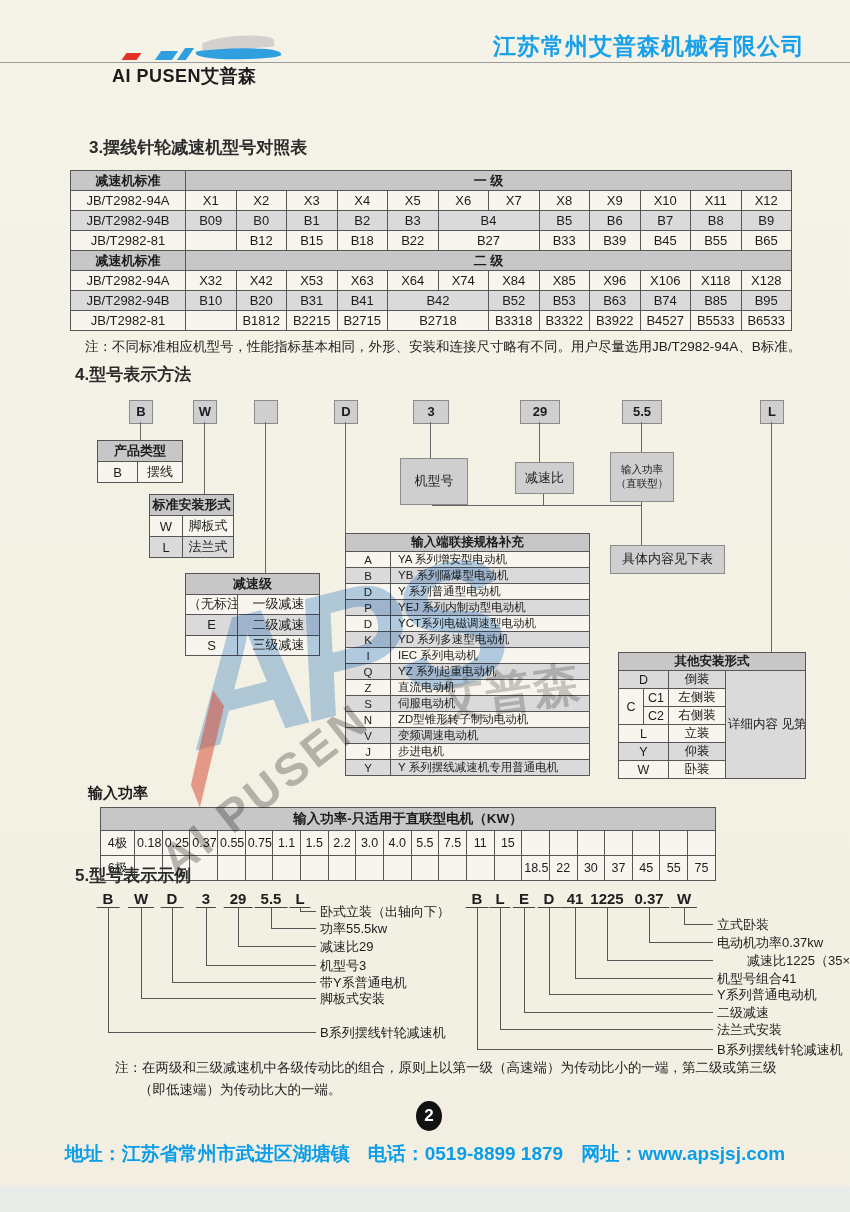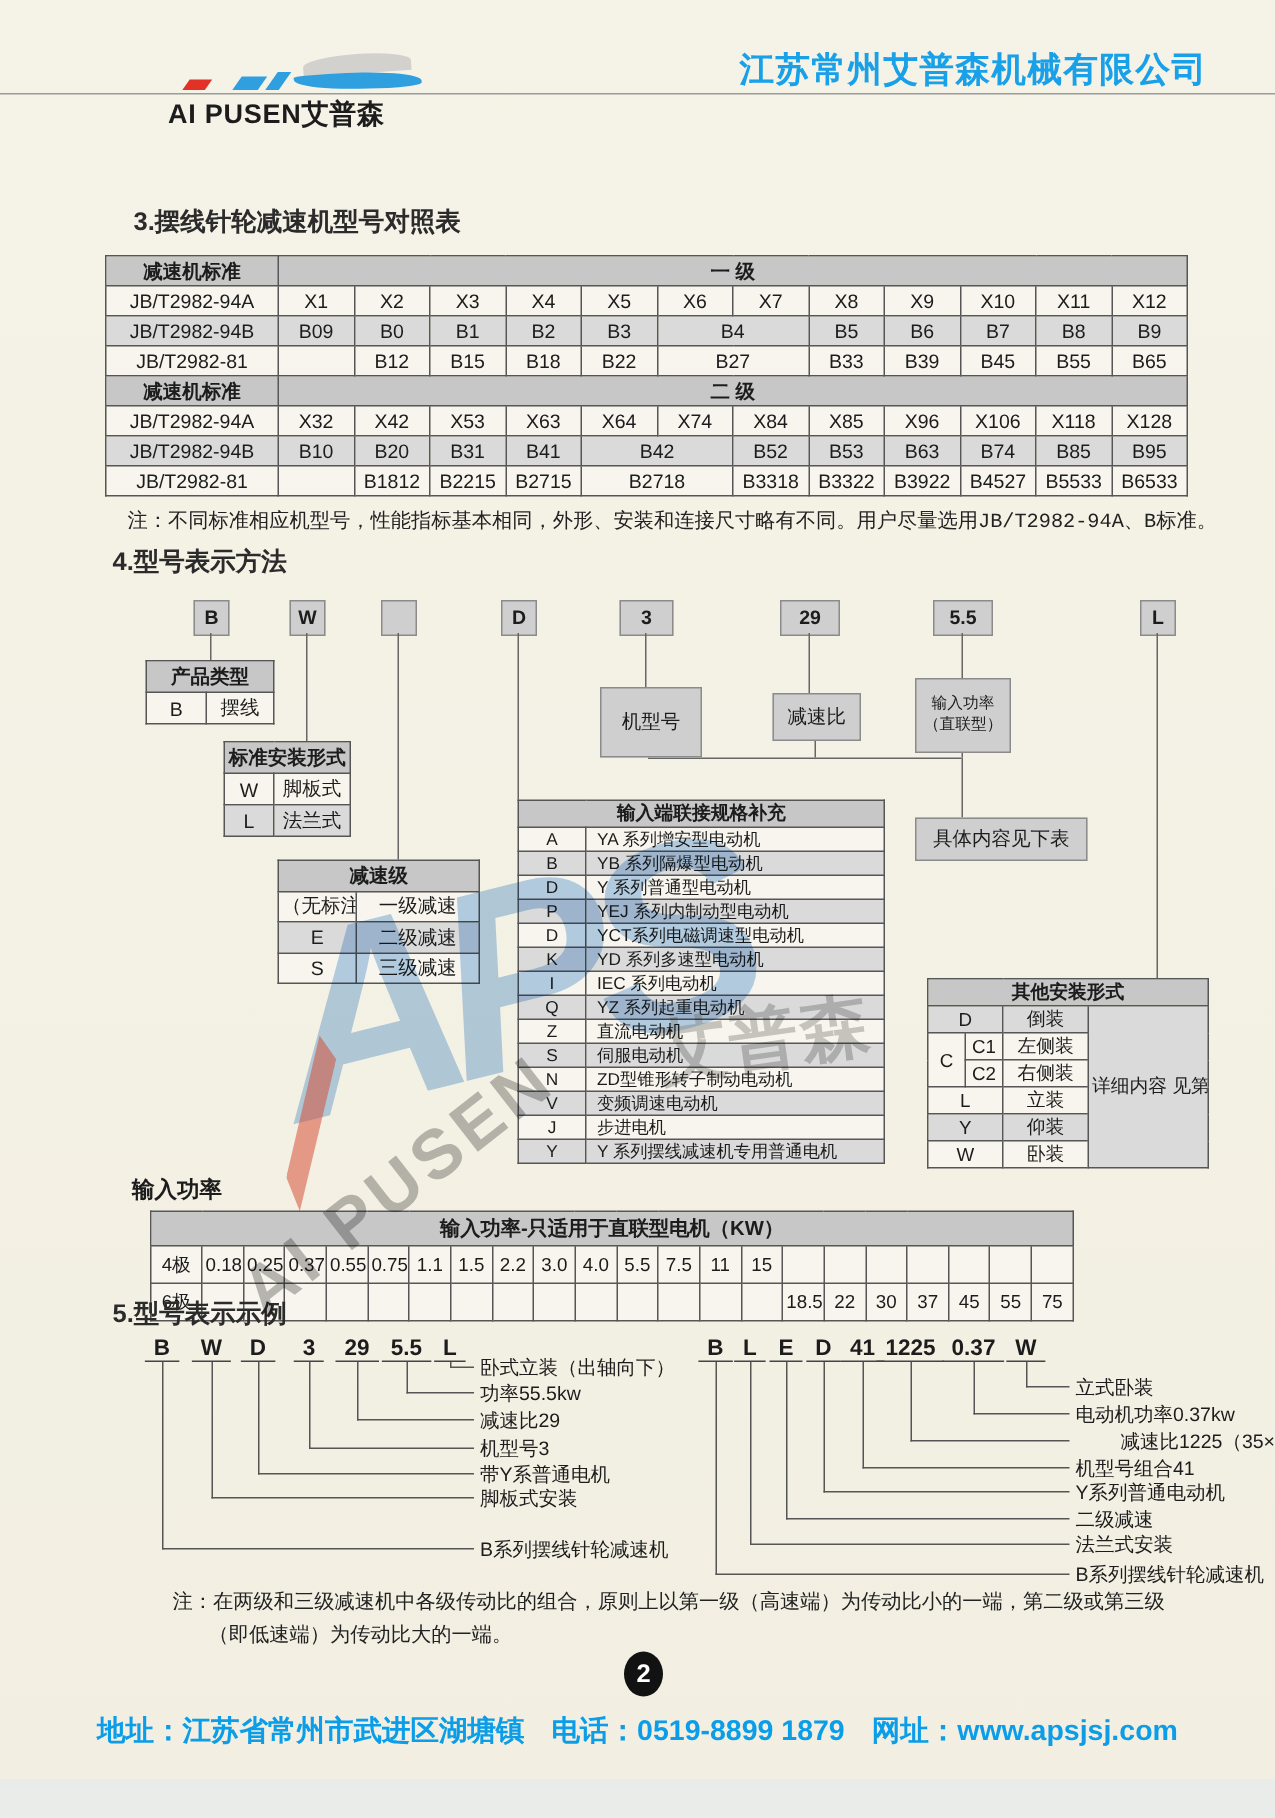--- a/index.html
+++ b/index.html
@@ -27,21 +27,21 @@
   #motor-table td{font-size:11.5px;height:14.6px;}
   #motor-table tr.hdr td{font-size:12.5px;height:17px;}
   #motor-table td:nth-child(2){text-align:left;padding-left:7px;}
   #pt-table td,#mount-table td{height:20px;}
   #stage-table td{height:19.5px;}
   #other-table td{font-size:12.5px;height:16px;}
   .code{position:absolute;transform:translateX(-50%);font-size:15px;font-weight:bold;
         border-bottom:1px solid #444;padding:0 6px 1px;line-height:15px;white-space:nowrap;}
   .con{position:absolute;border-left:1px solid #555;border-bottom:1px solid #555;}
   .lbl5{position:absolute;font-size:13px;white-space:nowrap;}
-  .note{position:absolute;font-size:13.5px;white-space:nowrap;color:#222;font-family:Liberation Mono, monospace;}
+  .note{position:absolute;font-size:13.5px;white-space:nowrap;color:#222;}
   .wm{position:absolute;left:0;top:0;width:850px;height:1212px;pointer-events:none;
       mix-blend-mode:multiply;z-index:5;}
   .wm-aps{position:absolute;left:180px;top:565px;font-size:175px;font-weight:bold;font-style:italic;
           letter-spacing:-14px;color:rgba(98,158,220,0.45);transform:rotate(-14deg);line-height:1;}
   .wm-red{position:absolute;left:196px;top:690px;width:22px;height:118px;background:rgba(224,72,45,0.5);
           clip-path:polygon(40% 0,100% 12%,55% 100%,0 82%);transform:rotate(8deg);}
   .wm-latin{position:absolute;left:150px;top:845px;font-size:46px;font-weight:bold;letter-spacing:4px;
             color:rgba(122,122,122,0.5);transform:rotate(-38deg);transform-origin:0 0;white-space:nowrap;}
   .wm-cn{position:absolute;left:438px;top:662px;font-size:46px;font-weight:bold;letter-spacing:2px;
          color:rgba(132,132,132,0.42);transform:rotate(-8deg);white-space:nowrap;}

